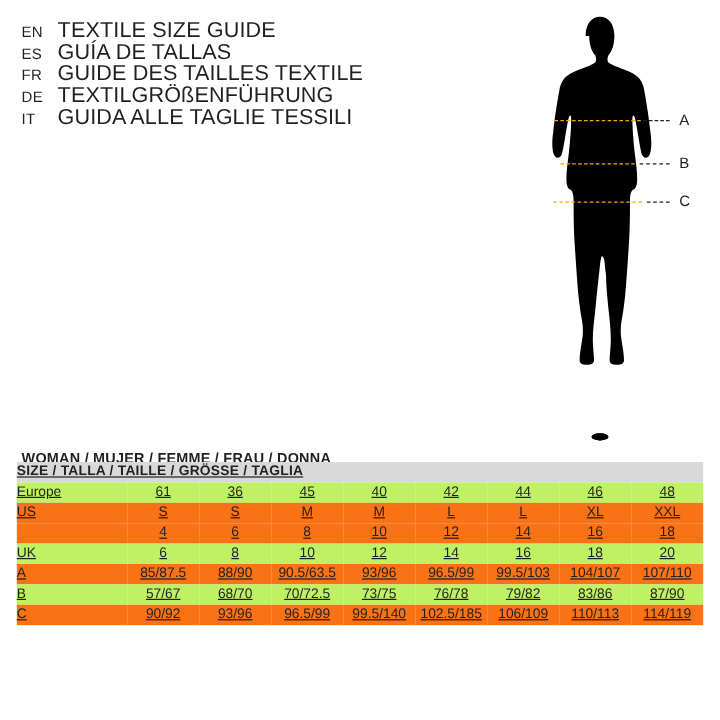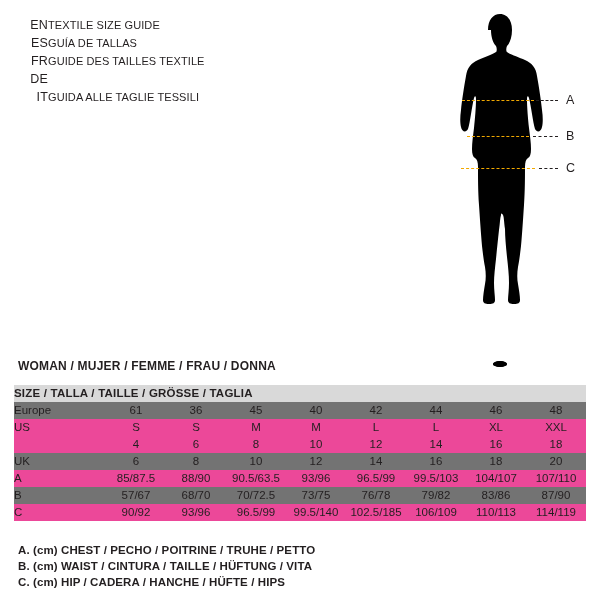--- a/index.html
+++ b/index.html
@@ -25,29 +25,28 @@
     position: absolute;
     left: 18px;
     top: 16px;
     width: 300px;
   }
   .lang-row {
     display: flex;
     align-items: baseline;
     height: 18px;
     line-height: 18px;
-    text-align: right;
   }
   .lang-code {
     width: 30px;
     font-size: 12.5px;
     letter-spacing: .2px;
   }
   .lang-text {
-    font-size: 11px;
+    font-size: 18px;
     letter-spacing: .1px;
     white-space: nowrap;
   }
 
   
   .figure {
     position: absolute;
     left: 440px;
     top: 8px;
     width: 150px;
@@ -68,42 +67,43 @@
   .tick-line {
     position: absolute;
     border-top: 1.6px dashed #231f20;
     height: 0;
   }
 
   
   .woman-label {
     position: absolute;
     left: 18px;
-    top: 359px;
+    top: 375px;
     font-size: 12px;
     font-weight: bold;
     letter-spacing: .2px;
   }
 
   table.size-table {
     position: absolute;
     left: 14px;
     top: 385px;
     width: 572px;
     border-collapse: collapse;
     font-size: 11.5px;
+    text-decoration: underline;
   }
   table.size-table td {
     padding: 0;
     height: 17px;
     line-height: 17px;
     white-space: nowrap;
   }
-  tr.band-grey td { background: #ec4899; }
-  tr.band-white td { background: #737373; }
+  tr.band-grey td { background: #f97316; }
+  tr.band-white td { background: #bef264; }
   tr.header-row td {
     background: #d9d9d9;
     font-weight: bold;
     letter-spacing: .2px;
   }
   td.rowlabel {
     width: 92px;
     padding-left: 6px;
     text-align: left;
   }
@@ -140,20 +140,21 @@
     <div class="lang-row">
       <div class="lang-code">ES</div>
       <div class="lang-text">GUÍA DE TALLAS</div>
     </div>
     <div class="lang-row">
       <div class="lang-code">FR</div>
       <div class="lang-text">GUIDE DES TAILLES TEXTILE</div>
     </div>
     <div class="lang-row">
       <div class="lang-code">DE</div>
+      <div class="lang-text">TEXTILGRÖßENFÜHRUNG</div>
     </div>
     <div class="lang-row">
       <div class="lang-code">IT</div>
       <div class="lang-text">GUIDA ALLE TAGLIE TESSILI</div>
     </div>
   </div>
 
   <div class="figure">
     <svg width="150" height="365" viewBox="0 0 150 365">
       <path fill="#000000" d="
@@ -316,19 +317,14 @@
         <td class="val">96.5/99</td>
         <td class="val">99.5/140</td>
         <td class="val">102.5/185</td>
         <td class="val">106/109</td>
         <td class="val">110/113</td>
         <td class="val">114/119</td>
       </tr>
     </tbody>
   </table>
 
-  <div class="legend">
-    <div class="legend-row">A. (cm) CHEST / PECHO / POITRINE / TRUHE / PETTO</div>
-    <div class="legend-row">B. (cm) WAIST / CINTURA / TAILLE / HÜFTUNG / VITA</div>
-    <div class="legend-row">C. (cm) HIP / CADERA / HANCHE / HÜFTE / HIPS</div>
-  </div>
 
 </div>
 
 </body></html>

